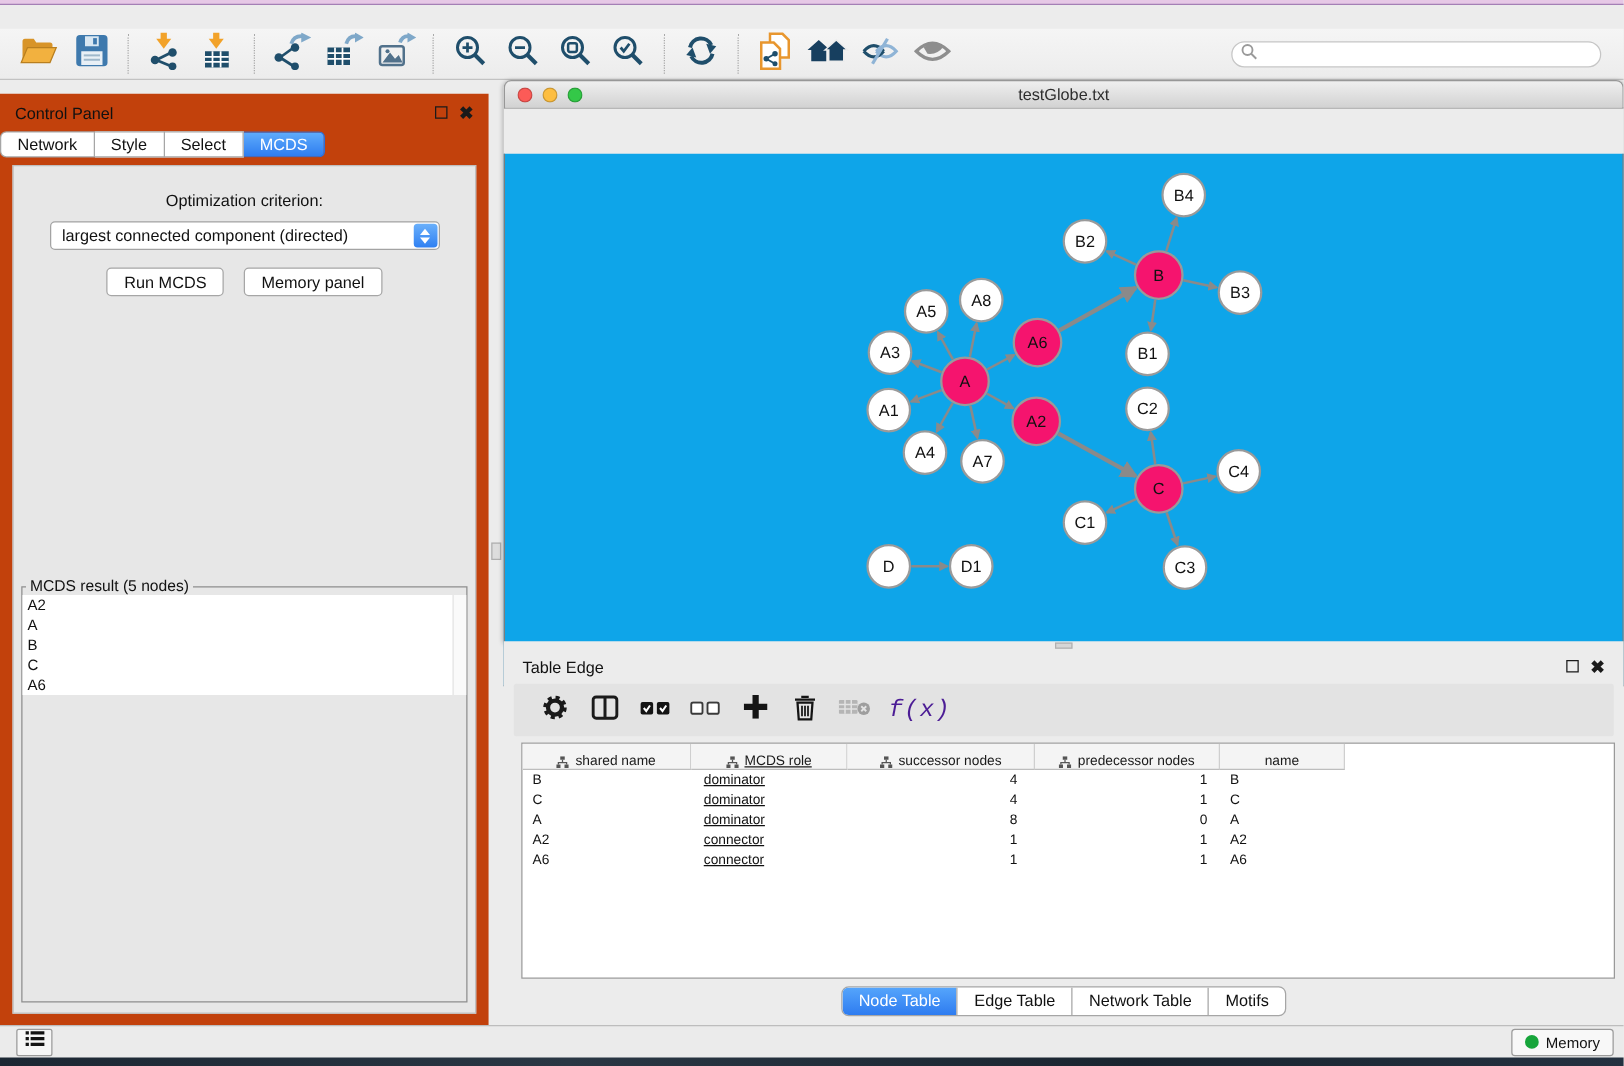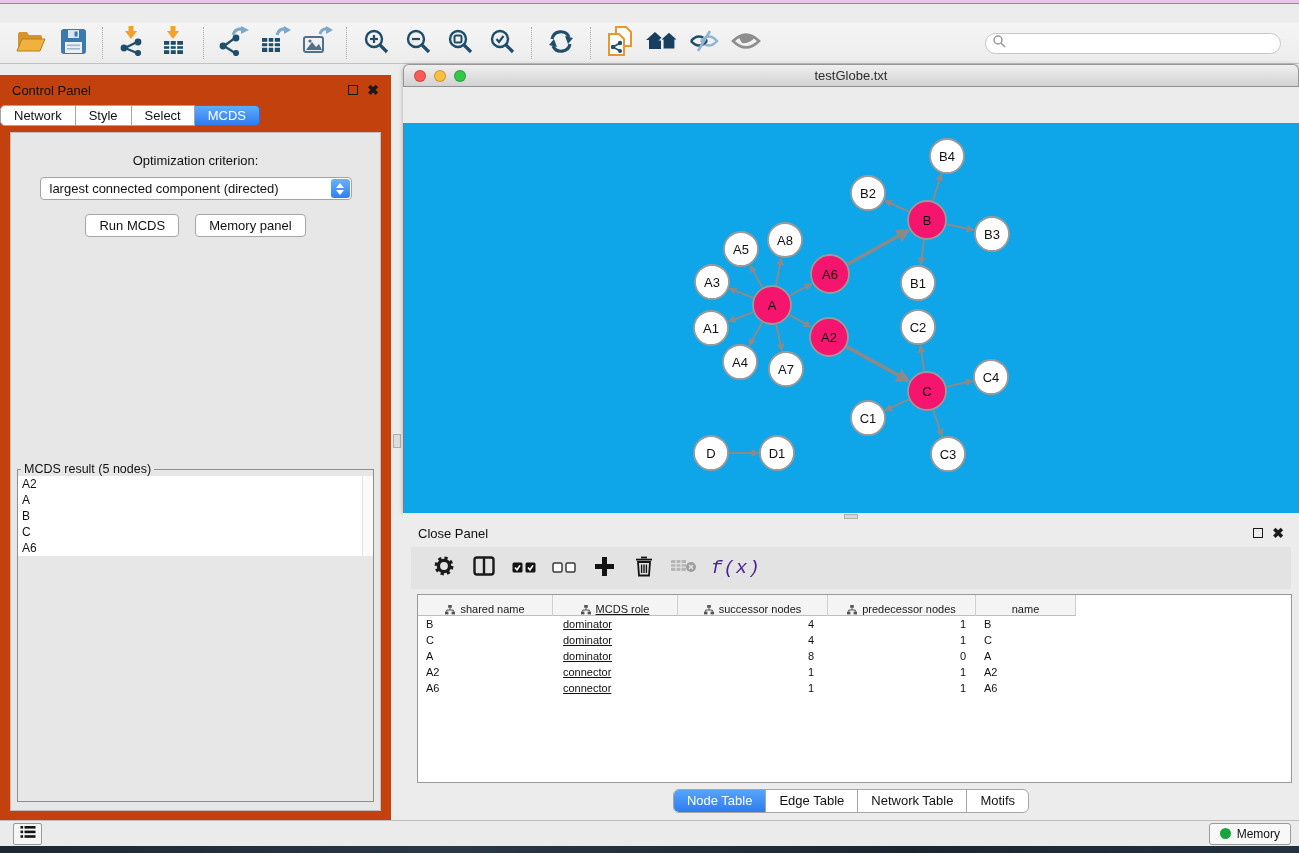--- a/index.html
+++ b/index.html
@@ -430,21 +430,21 @@
       </span>
     </div>
   </div>
 
   <div class="h-splitter">
       <div class="handle"></div>
     </div>
 
   <div class="table-panel">
     <div class="tp-header">
-      <span class="panel-title">Close Panel</span>
+      <span class="panel-title">Table Edge</span>
       <span class="panel-hicons">
         <span class="float-box"></span>
         <span class="close-x">✖</span>
       </span>
     </div>
     <div class="tp-toolbar">
       <span class="ttbtn">
           <span>
         <svg width="22" height="22" viewBox="0 0 22 22">
               <circle cx="11" cy="11" r="7.6" fill="none" stroke="#1A1A1A" stroke-width="3.6" stroke-dasharray="3.1 2.9"></circle>

